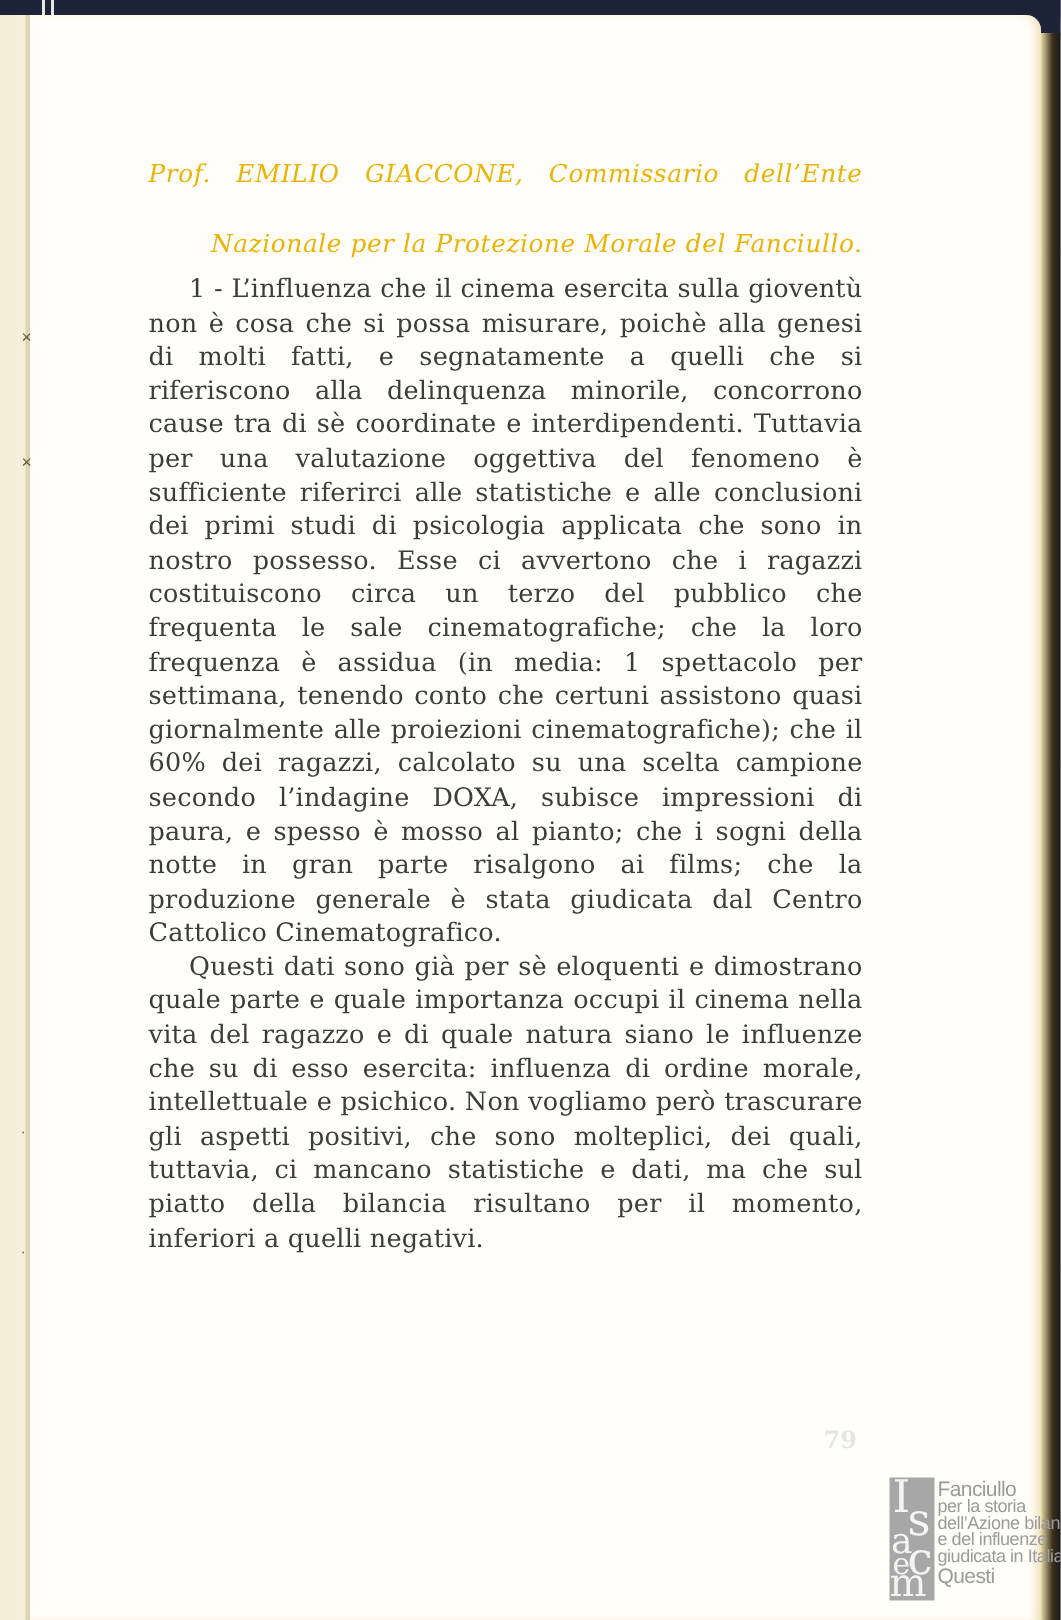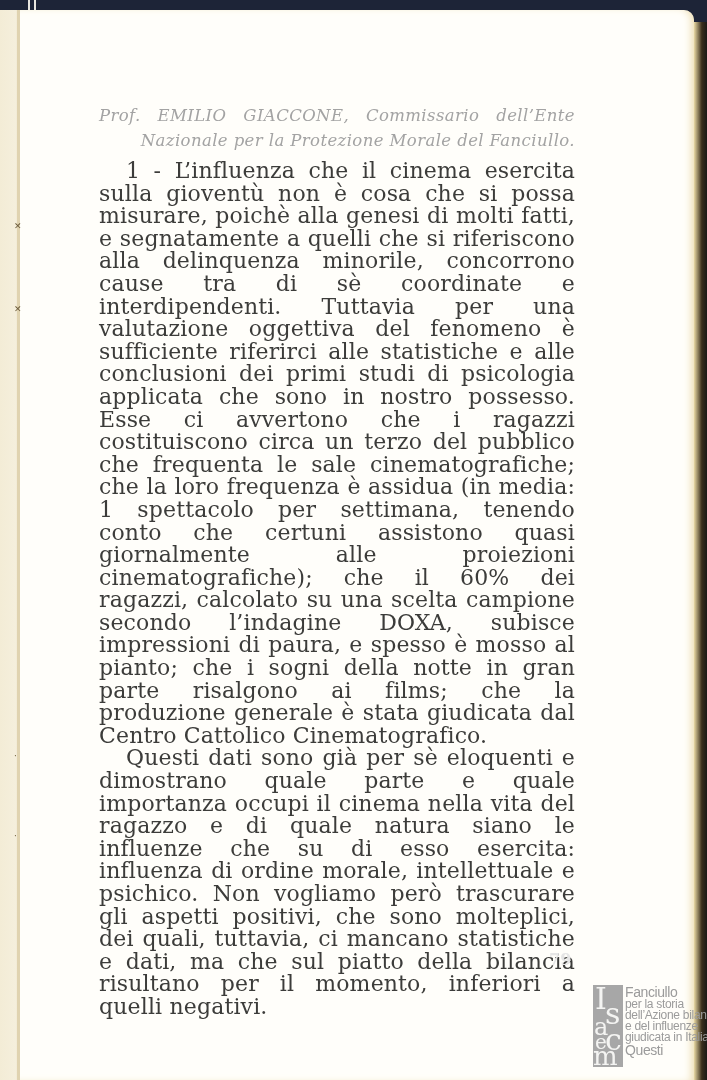--- a/index.html
+++ b/index.html
@@ -78,27 +78,27 @@
       color: #3a3a38;
     }
     .byline {
       font-style: italic;
       font-size: 16.5px;
       line-height: 25px;
       letter-spacing: 0.4px;
       text-align: justify;
       text-align-last: right;
       margin: 0 0 7px 0;
-      color: #a3a3a3;
+      color: #eab308;
     }
     .byline .line1, .byline .line2 { display: block; }
     .byline .line1 { text-align-last: justify; }
-    .byline .line2 { text-align: right; }
+    .byline .line2 { text-align: right; margin-top: 22px; }
     .para {
-      font-size: 22px;
+      font-size: 17px;
       line-height: 22.6px;
       text-align: justify;
       margin: 0;
       text-indent: 27px;
       letter-spacing: 0.15px;
       color: #3c3c3a;
     }
     .para.gap { margin-top: 17px; }
     .page-number {
       position: absolute;

